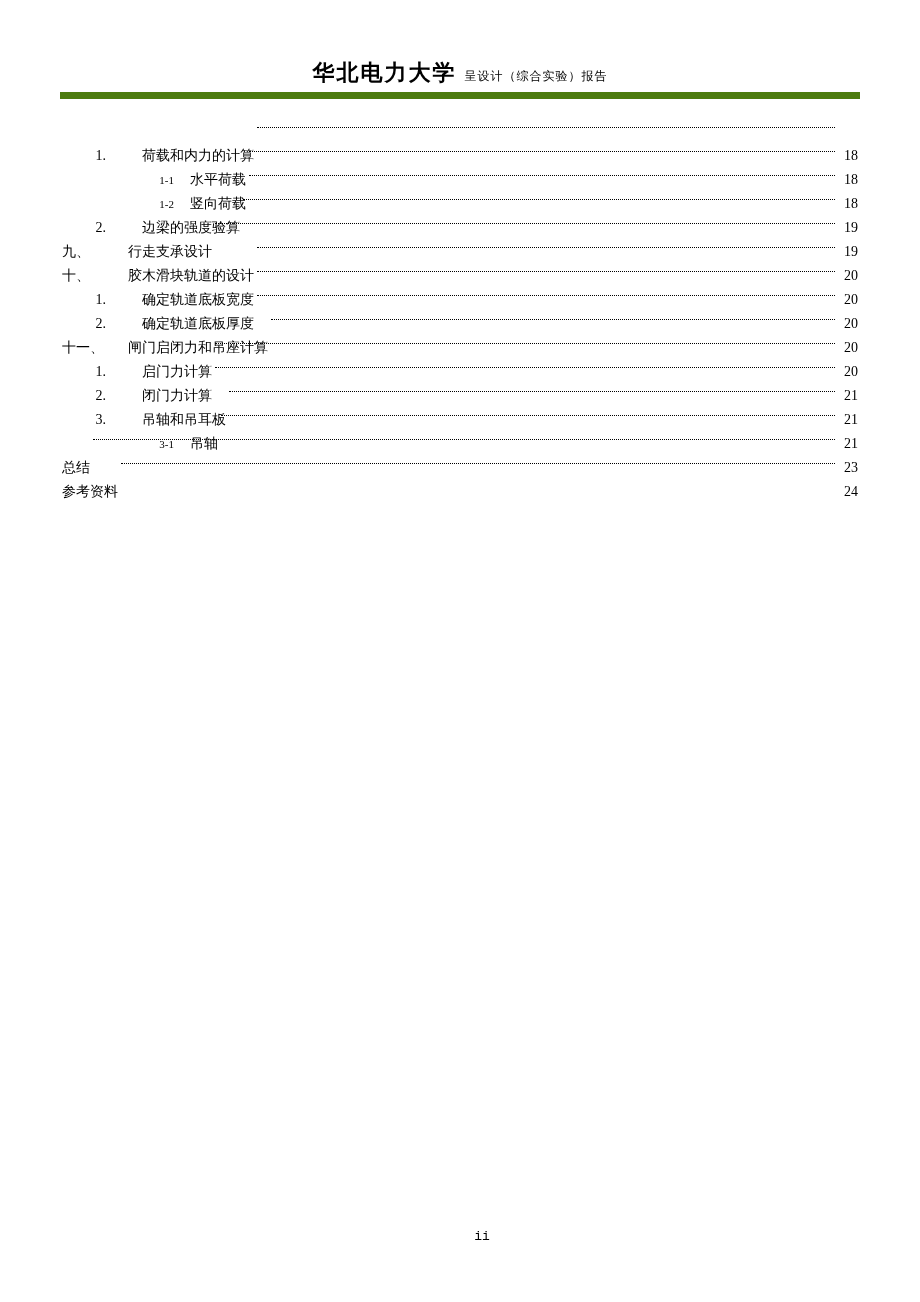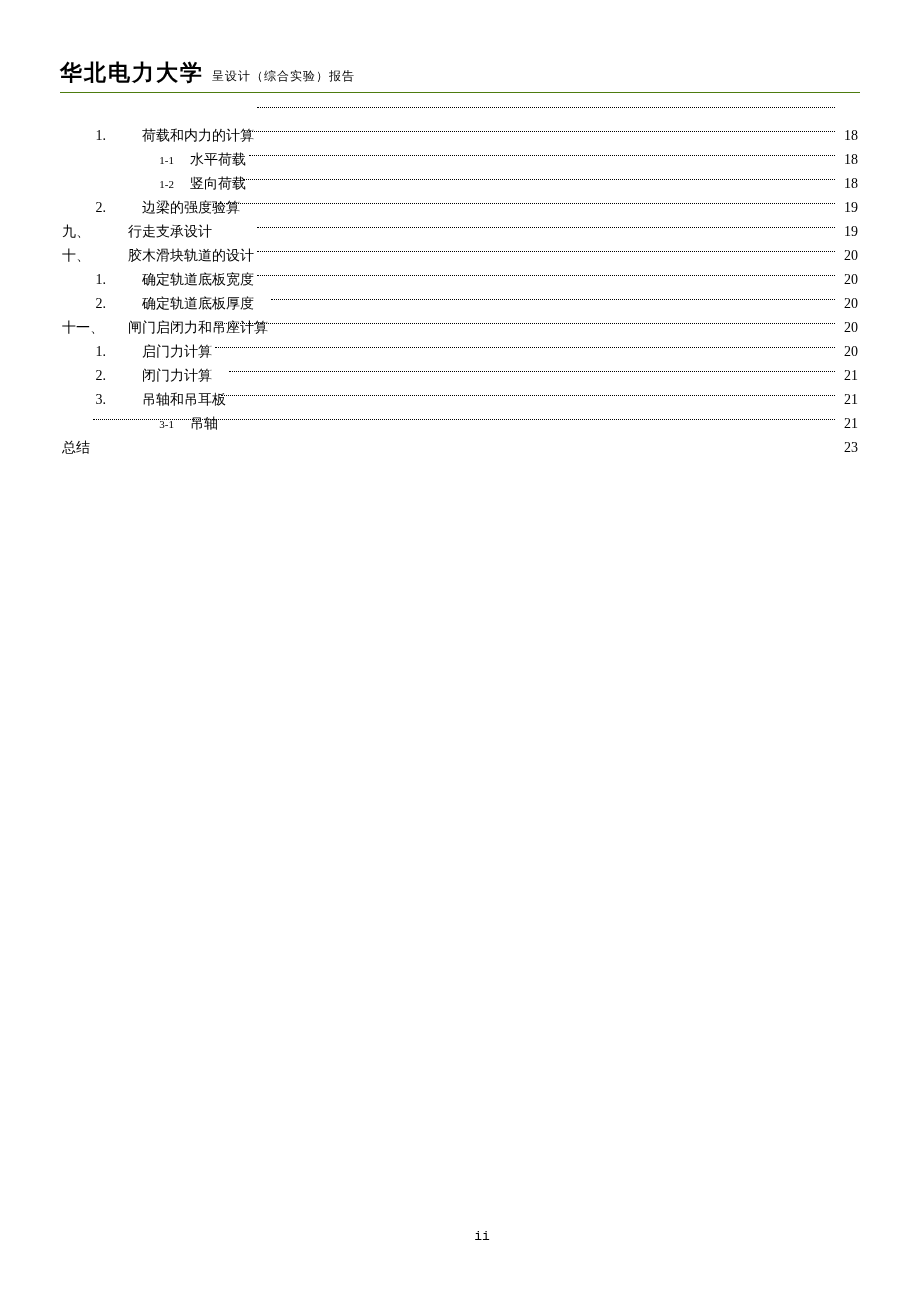--- a/index.html
+++ b/index.html
@@ -13,23 +13,24 @@
       background: #ffffff;
       font-family: "SimSun", "宋体", serif;
       font-size: 14px;
       color: #000;
       position: relative;
     }
     .page {
       padding: 58px 60px 0 60px;
     }
     .header {
-      text-align: left;
-      border-bottom: 1px solid #4d7c0f;
+      text-align: center;
+      border-bottom: 7px solid #4d7c0f;
       padding-bottom: 4px;
+      margin-bottom: 14px;
       position: relative;
     }
     .header-line {
       display: inline-flex;
       align-items: baseline;
       gap: 8px;
     }
     .univ-name {
       font-family: "STXingkai", "华文行楷", cursive;
       font-size: 22px;
@@ -182,18 +183,24 @@
         <span class="label-col">吊轴</span>
         <span class="leader"></span>
         <span class="page-col">21</span>
       </div>
       <div class="toc-row lvl-root">
         <span class="num-col"></span>
         <span class="label-col">总结</span>
         <span class="leader"></span>
         <span class="page-col">23</span>
       </div>
+      <div class="toc-row lvl-root">
+        <span class="num-col"></span>
+        <span class="label-col">参考资料</span>
+        <span class="leader"></span>
+        <span class="page-col">24</span>
+      </div>
     </div>
 </div>
 
 <div class="footer">
   <span>ii</span>
 </div>
 
 </body></html>

